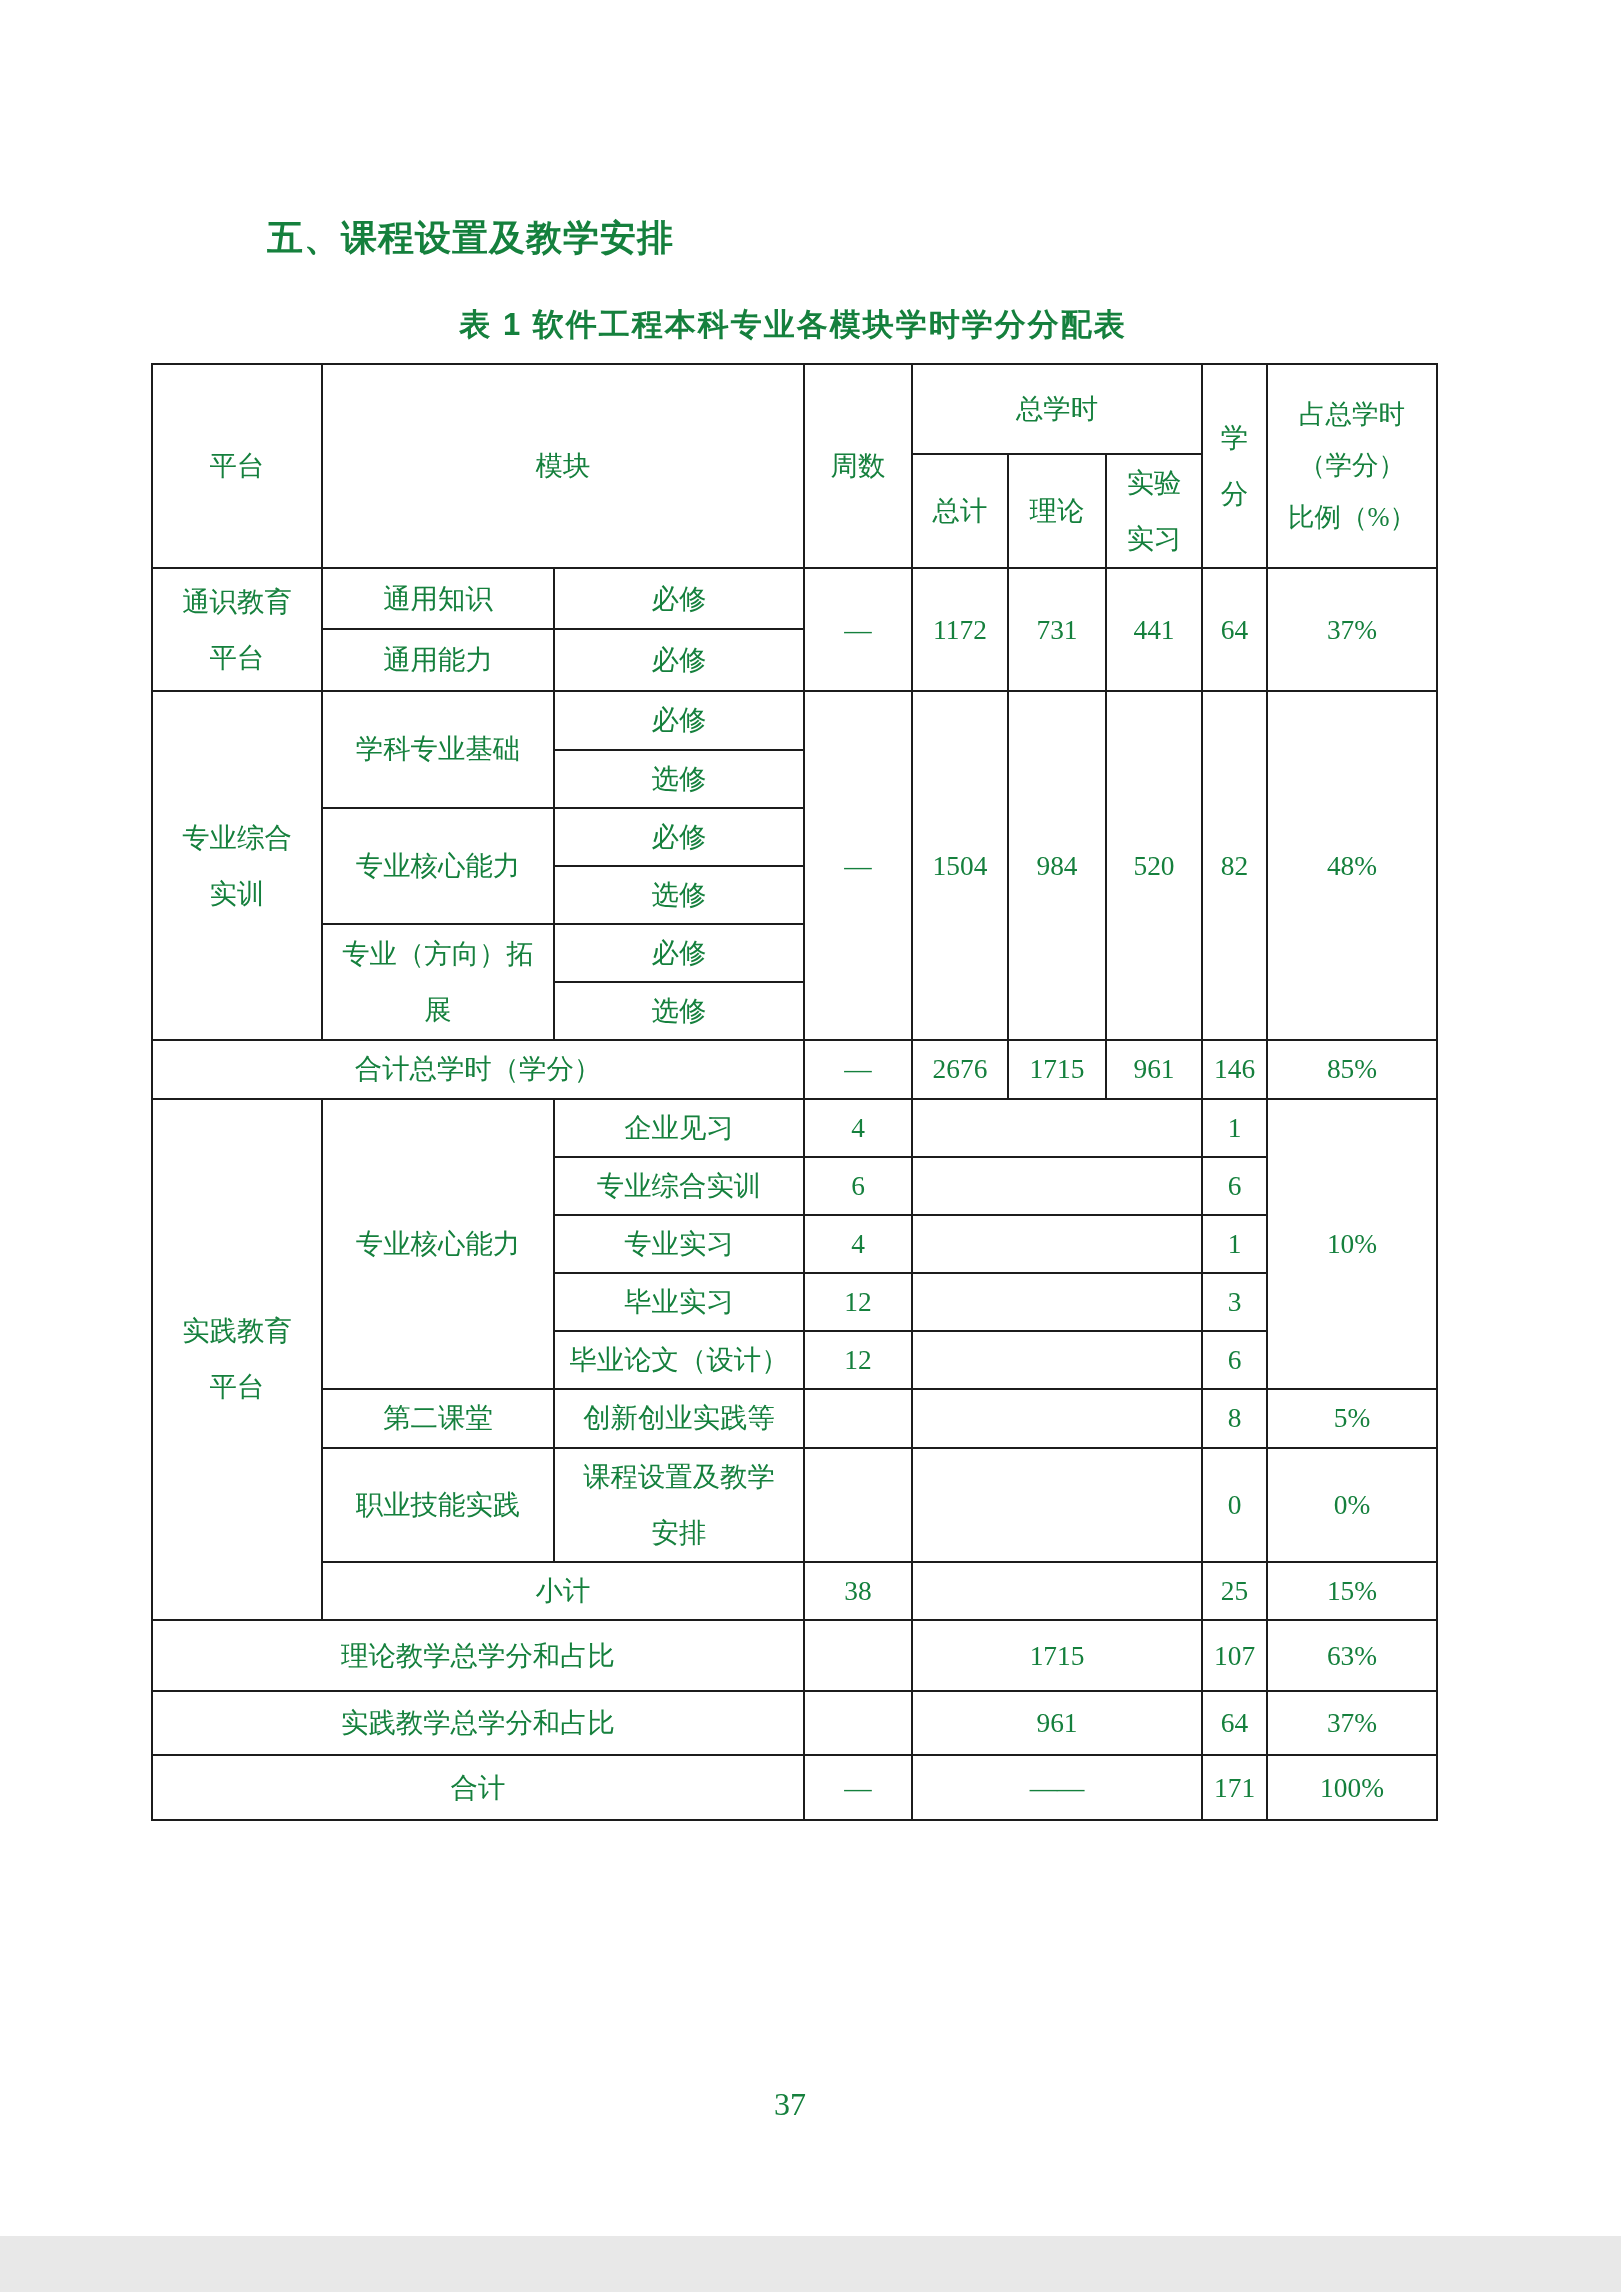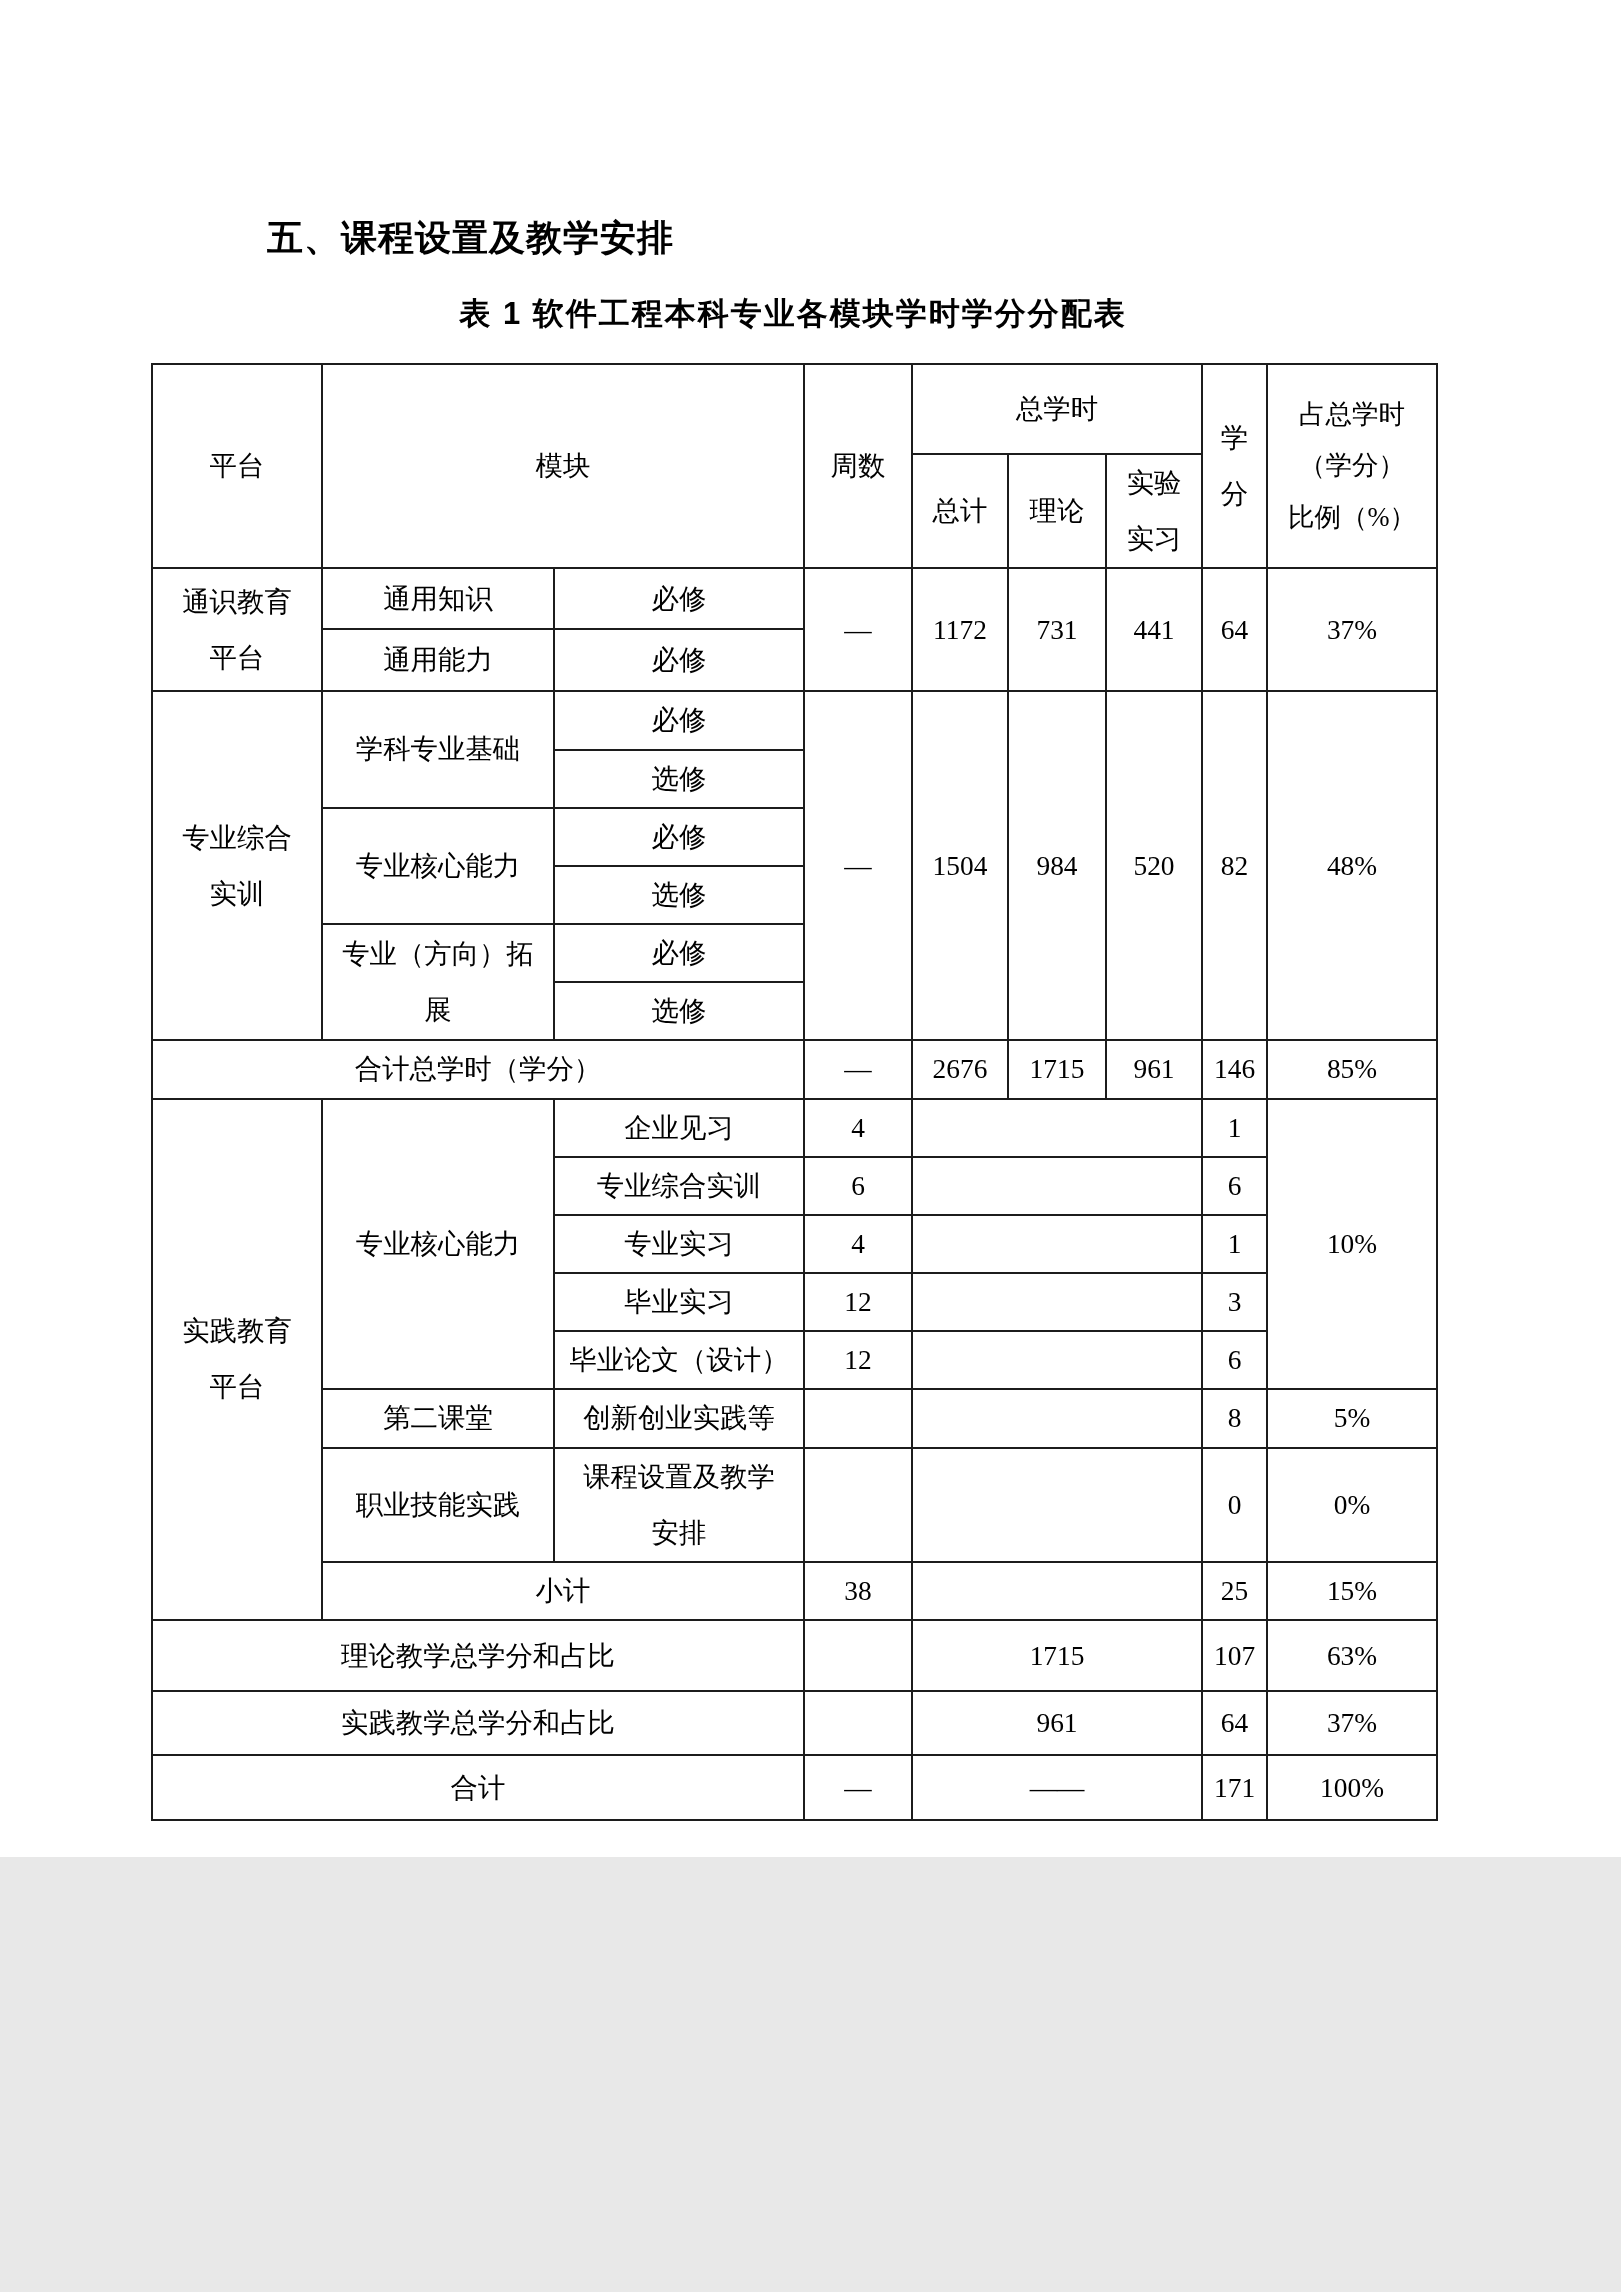--- a/index.html
+++ b/index.html
@@ -3,41 +3,41 @@
 <meta charset="utf-8">
 <style>
   html, body {
     margin: 0;
     padding: 0;
     background: #e8e8e8;
   }
   .page {
     position: relative;
     width: 1621px;
-    height: 1857px;
+    height: 2236px;
     background: #ffffff;
     margin: 0 auto;
     overflow: hidden;
     font-family: "Liberation Serif", "DejaVu Serif", serif;
-    color: #000000;
+    color: #15803d;
   }
   .section-heading {
     position: absolute;
     left: 267px;
     top: 214px;
     font-size: 36px;
     font-weight: bold;
     letter-spacing: 1px;
     font-family: "Liberation Sans", "DejaVu Sans", sans-serif;
     white-space: nowrap;
   }
   .table-caption {
     position: absolute;
     left: 151px;
-    top: 293px;
+    top: 304px;
     width: 1284px;
     text-align: center;
     font-size: 31px;
     font-weight: bold;
     letter-spacing: 2px;
     font-family: "Liberation Sans", "DejaVu Sans", sans-serif;
   }
   .curriculum-table {
     position: absolute;
     left: 151px;

